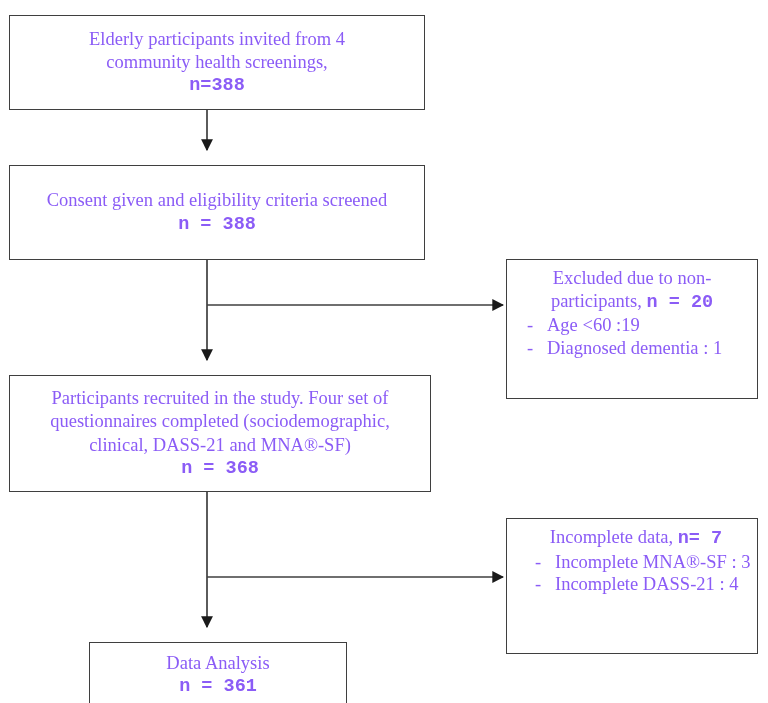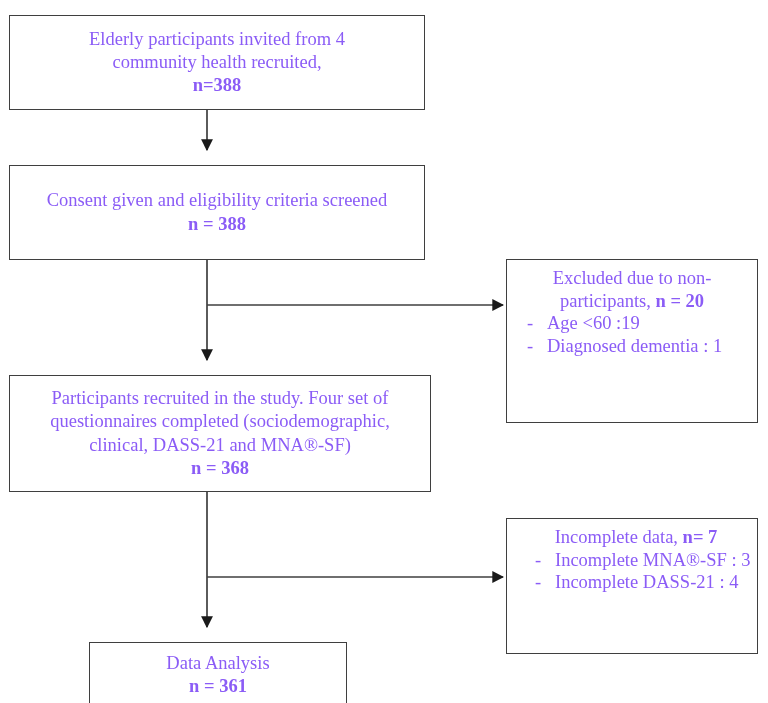--- a/index.html
+++ b/index.html
@@ -31,30 +31,30 @@
     align-items: center;
     justify-content: center;
     text-align: center;
     font-size: 18.5px;
     line-height: 1.26;
     color: #8b5cf6;
     z-index: 3;
     margin-top: 12px;
   }
   .box .line { display: block; white-space: nowrap; }
-  b, .bold { font-weight: bold; }
+  b, .bold { font-weight: bold; font-family: Liberation Mono, monospace; }
 
   
   #box-invited   { left: 9px;   top: 3px;   width: 416px; height: 95px; padding: 0 14px; }
   #box-consent   { left: 9px;   top: 153px; width: 416px; height: 95px; padding: 0 10px; }
   #box-recruited { left: 9px;   top: 363px; width: 422px; height: 117px; padding: 0 8px; justify-content: center; }
   #box-analysis  { left: 89px;  top: 630px; width: 258px; height: 66px; }
 
   
-  #box-excluded  { left: 506px; top: 247px; width: 252px; height: 164px;
+  #box-excluded  { left: 506px; top: 247px; width: 252px; height: 140px;
                    align-items: stretch; justify-content: flex-start; padding: 7px 6px 0 6px; }
   #box-incomplete{ left: 506px; top: 506px; width: 252px; height: 136px;
                    align-items: stretch; justify-content: flex-start; padding: 7px 6px 0 14px; }
 
   .side-head {
     text-align: center;
     font-size: 18.5px;
     line-height: 1.22;
     display: block;
   }
@@ -94,21 +94,21 @@
 
     <line x1="207" y1="305" x2="503" y2="305" stroke="#3f3f3f" stroke-width="1.7" marker-end="url(#ar)"></line>
 
     <line x1="207" y1="480" x2="207" y2="627" stroke="#3f3f3f" stroke-width="1.7" marker-end="url(#ar)"></line>
 
     <line x1="207" y1="577" x2="503" y2="577" stroke="#3f3f3f" stroke-width="1.7" marker-end="url(#ar)"></line>
   </svg>
 
   <div class="box" id="box-invited">
     <span class="line">Elderly participants invited from 4</span>
-    <span class="line">community health recruited,</span>
+    <span class="line">community health screenings,</span>
     <span class="line bold">n=388</span>
   </div>
 
   <div class="box" id="box-consent">
     <span class="line">Consent given and eligibility criteria screened</span>
     <span class="line bold">n = 388</span>
   </div>
 
   <div class="box" id="box-recruited">
     <span class="line">Participants recruited in the study. Four set of</span>

